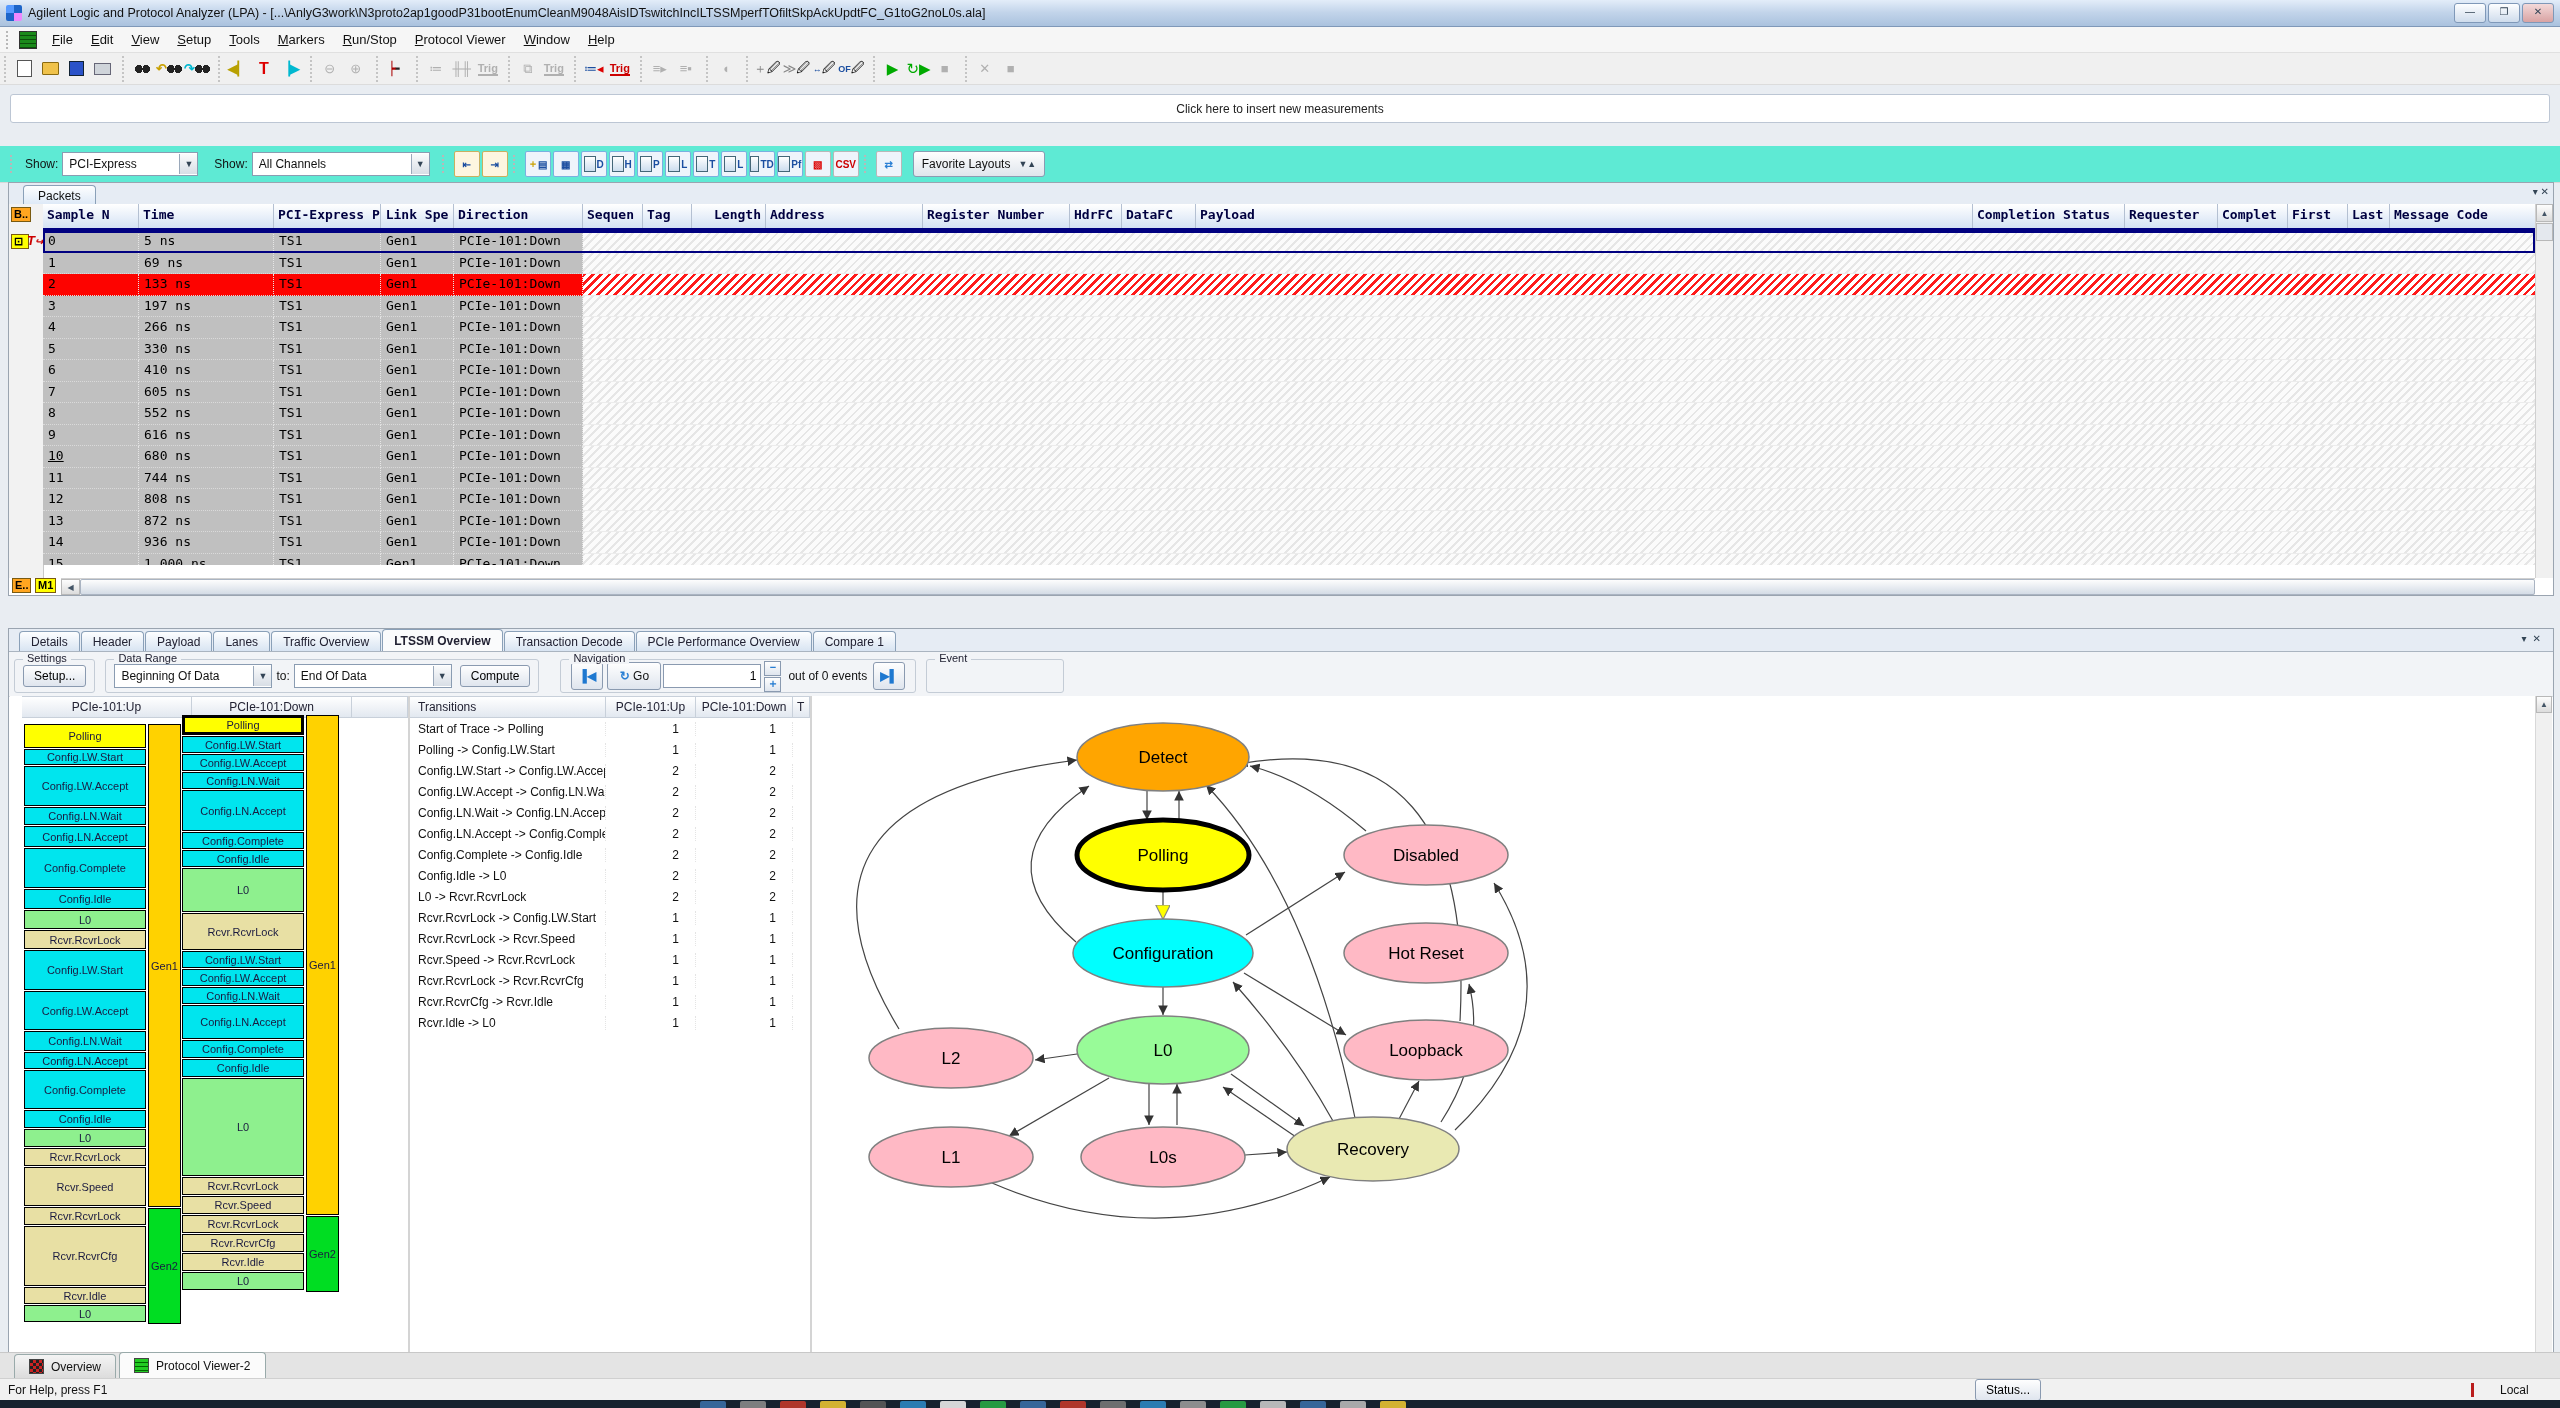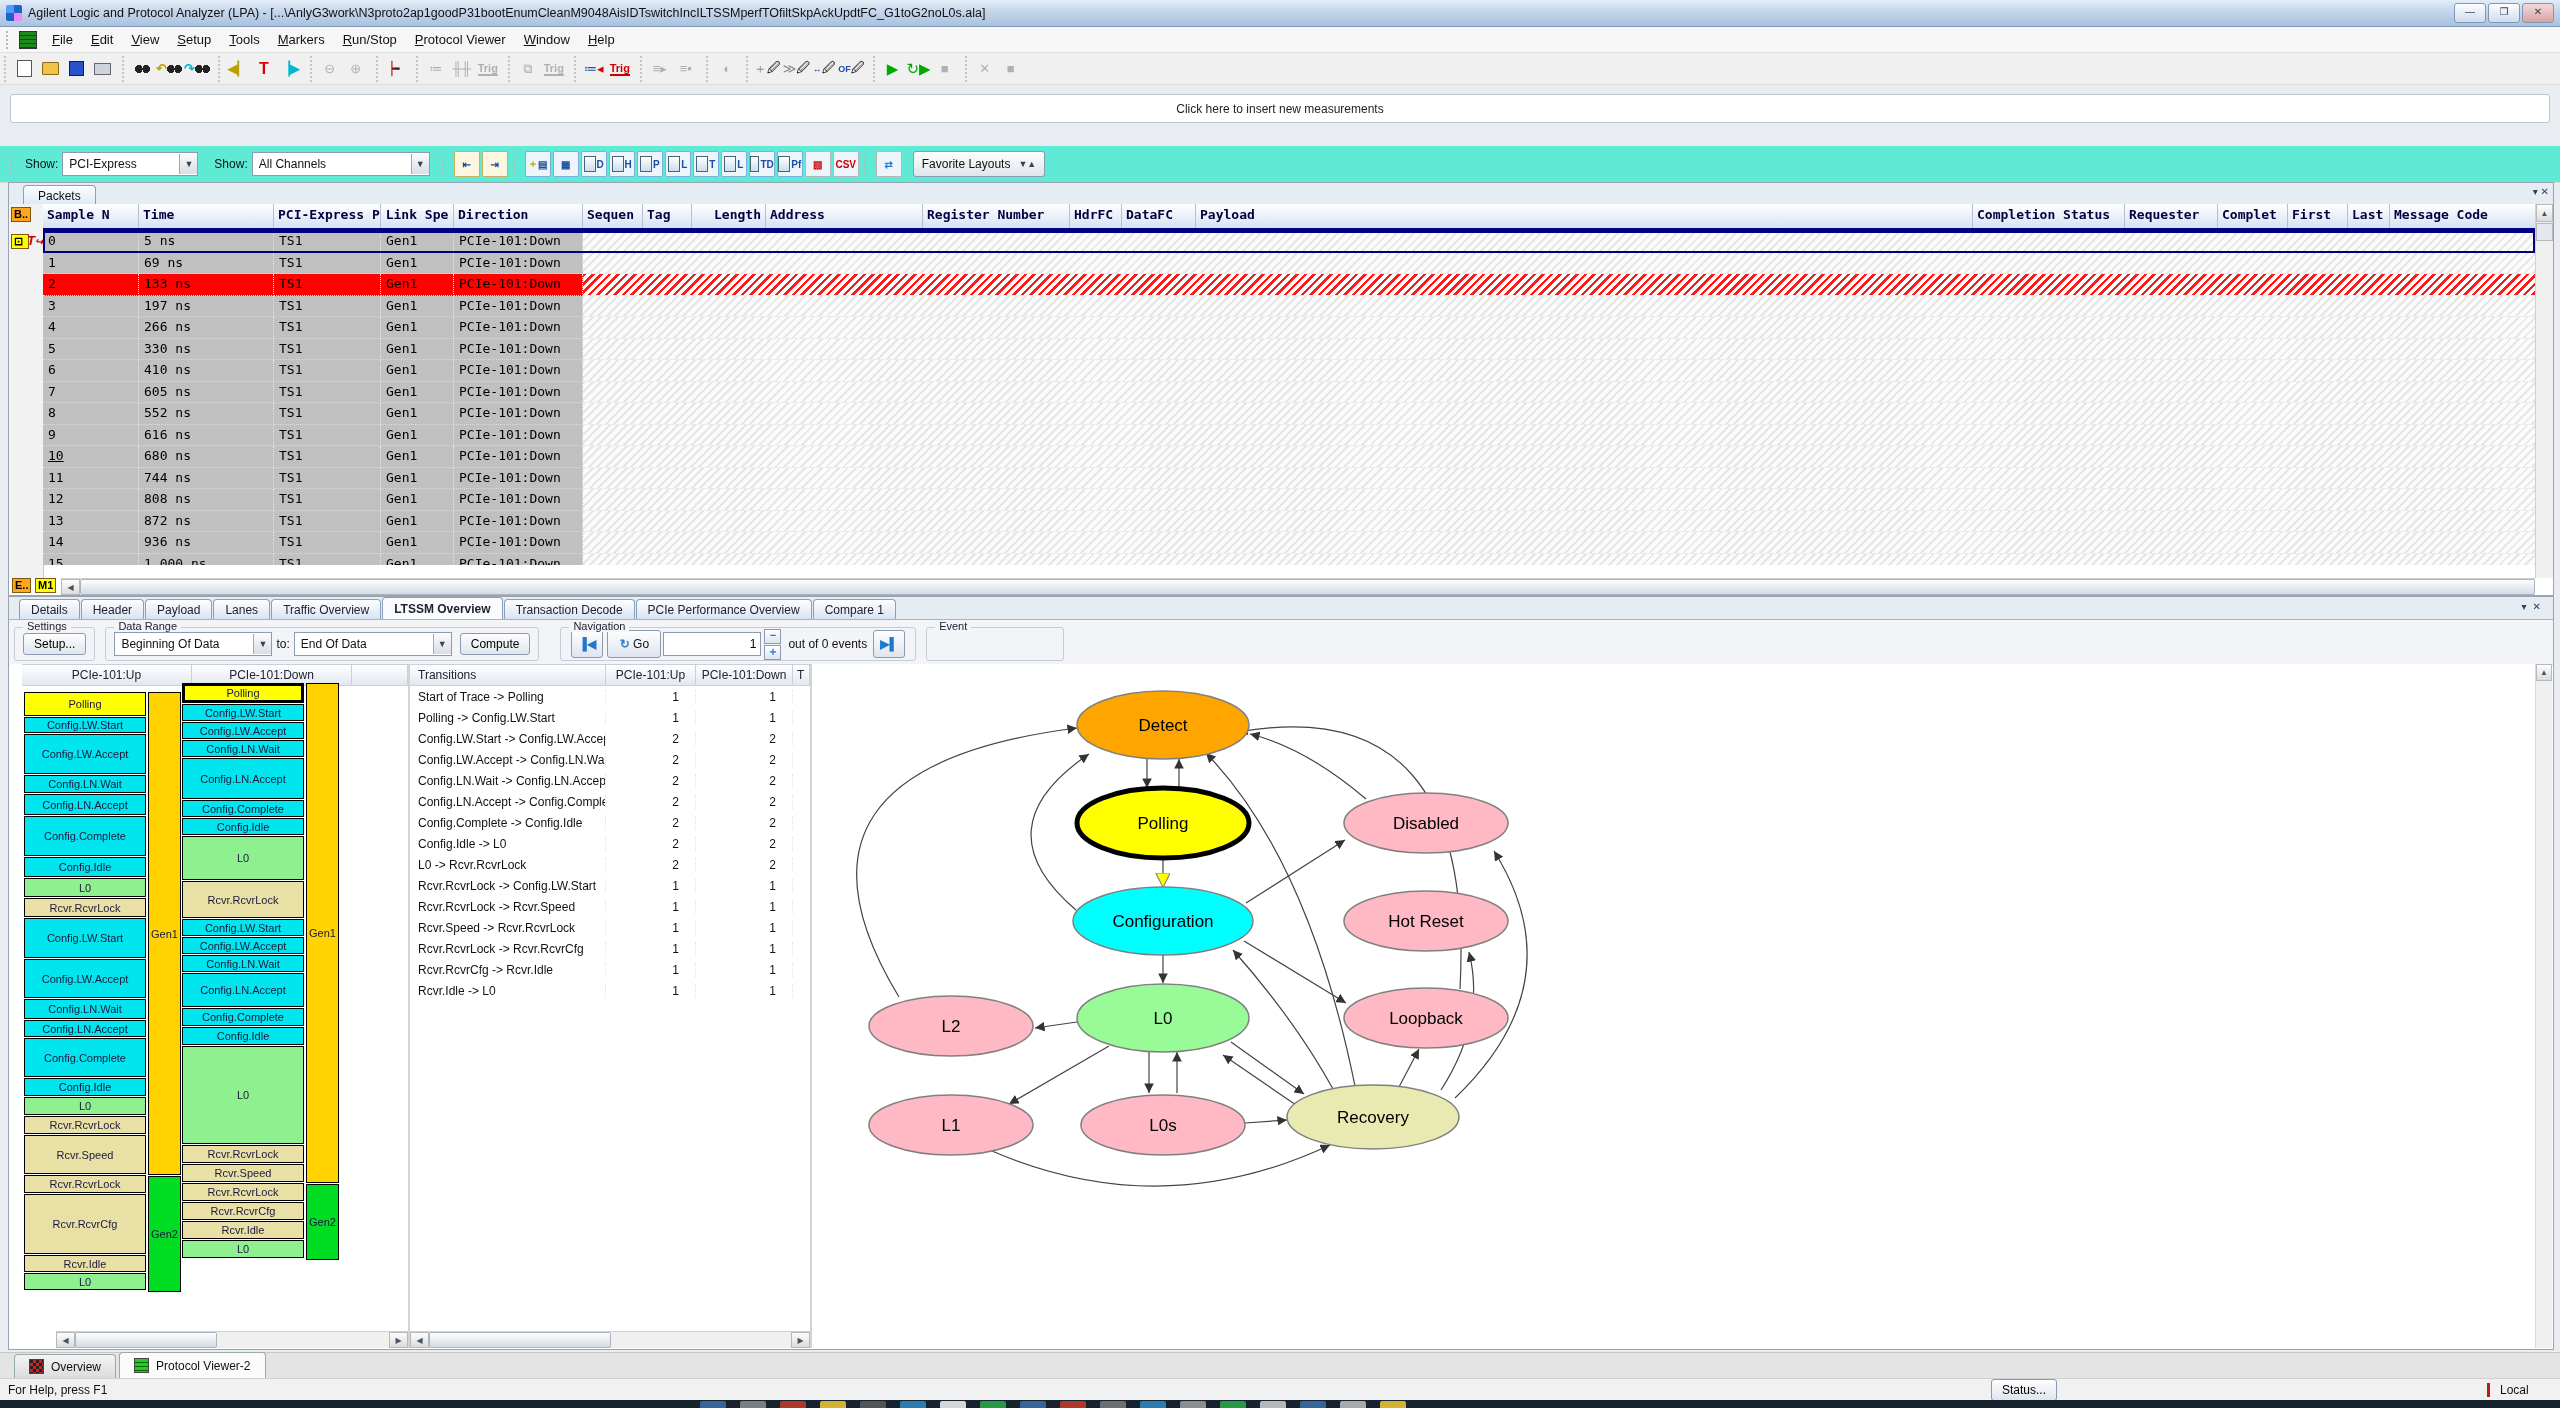--- a/index.html
+++ b/index.html
@@ -94,21 +94,21 @@
   .sbh{position:absolute;height:16px;background:#f0f0f0;border-top:1px solid #d0d0d0;display:flex;}
   .sbh .sar{width:17px;background:linear-gradient(#fdfdfd,#dcdcdc);border:1px solid #b8b8b8;
     font-size:8px;display:flex;align-items:center;justify-content:center;color:#456;flex:none;}
   .sbh .sth{flex:1;background:linear-gradient(#fdfdfd,#d4dce6);border:1px solid #aab4c2;border-radius:2px;}
   .sbv{position:absolute;width:17px;background:#f0f0f0;border-left:1px solid #d0d0d0;}
   .sbv .sar{height:16px;background:linear-gradient(#fdfdfd,#dcdcdc);border:1px solid #b8b8b8;
     font-size:8px;display:flex;align-items:center;justify-content:center;color:#456;}
   .sbv .box{height:16px;background:#e4e8ee;border:1px solid #b8b8b8;margin-top:1px;}
 
   
-  .viewer{position:absolute;left:8px;top:596px;width:2544px;height:752px;background:#fff;
+  .viewer{position:absolute;left:8px;top:628px;width:2544px;height:752px;background:#fff;
     border:1px solid #9aa4b0;}
   .vtabrow{height:22px;background:#e6ecf4;border-bottom:1px solid #aab4c0;display:flex;
     align-items:flex-end;padding-left:10px;position:relative;}
   .vtab{height:19px;padding:0 11px;font-size:12px;display:flex;align-items:center;margin-right:1px;
     background:linear-gradient(#fdfeff,#d8e4f2);border:1px solid #8aa0b8;border-bottom:none;
     border-radius:4px 4px 0 0;color:#223;}
   .vtab.active{background:#fafbfc;font-weight:bold;height:21px;}
   .vcorner{position:absolute;right:6px;top:4px;font-size:10px;color:#345;letter-spacing:6px;}
   .controls{height:44px;background:#f2f4f7;border-bottom:1px solid #d8dce2;display:flex;align-items:center;}
   .fs{position:relative;border:1px solid #c4ccd6;border-radius:3px;height:32px;margin:4px 5px 0;
@@ -799,21 +799,21 @@
     <div class="btab active">
       <span class="tabicon icon-grn"></span>
       <span>Protocol Viewer-2</span>
     </div>
   </div>
 
   <div class="statusbar">
     <span style="padding-left:8px">For Help, press F1</span>
     <span style="flex:1"></span>
     <button class="abtn" style="margin-right:430px">Status...</button>
-    <span style="width:60px;border-left:3px solid #b91c1c;padding-left:10px">Local</span>
+    <span style="width:60px;border-left:3px solid #b91c1c;padding-left:26px">Local</span>
   </div>
 
   <div class="taskbar" id="taskbar">
       <div class="blip" style="left: 700px; background: rgb(58, 110, 165);"></div>
       <div class="blip" style="left: 740px; background: rgb(136, 136, 136);"></div>
       <div class="blip" style="left: 780px; background: rgb(192, 57, 43);"></div>
       <div class="blip" style="left: 820px; background: rgb(232, 194, 50);"></div>
       <div class="blip" style="left: 860px; background: rgb(90, 90, 90);"></div>
       <div class="blip" style="left: 900px; background: rgb(46, 134, 193);"></div>
       <div class="blip" style="left: 940px; background: rgb(234, 234, 234);"></div>

